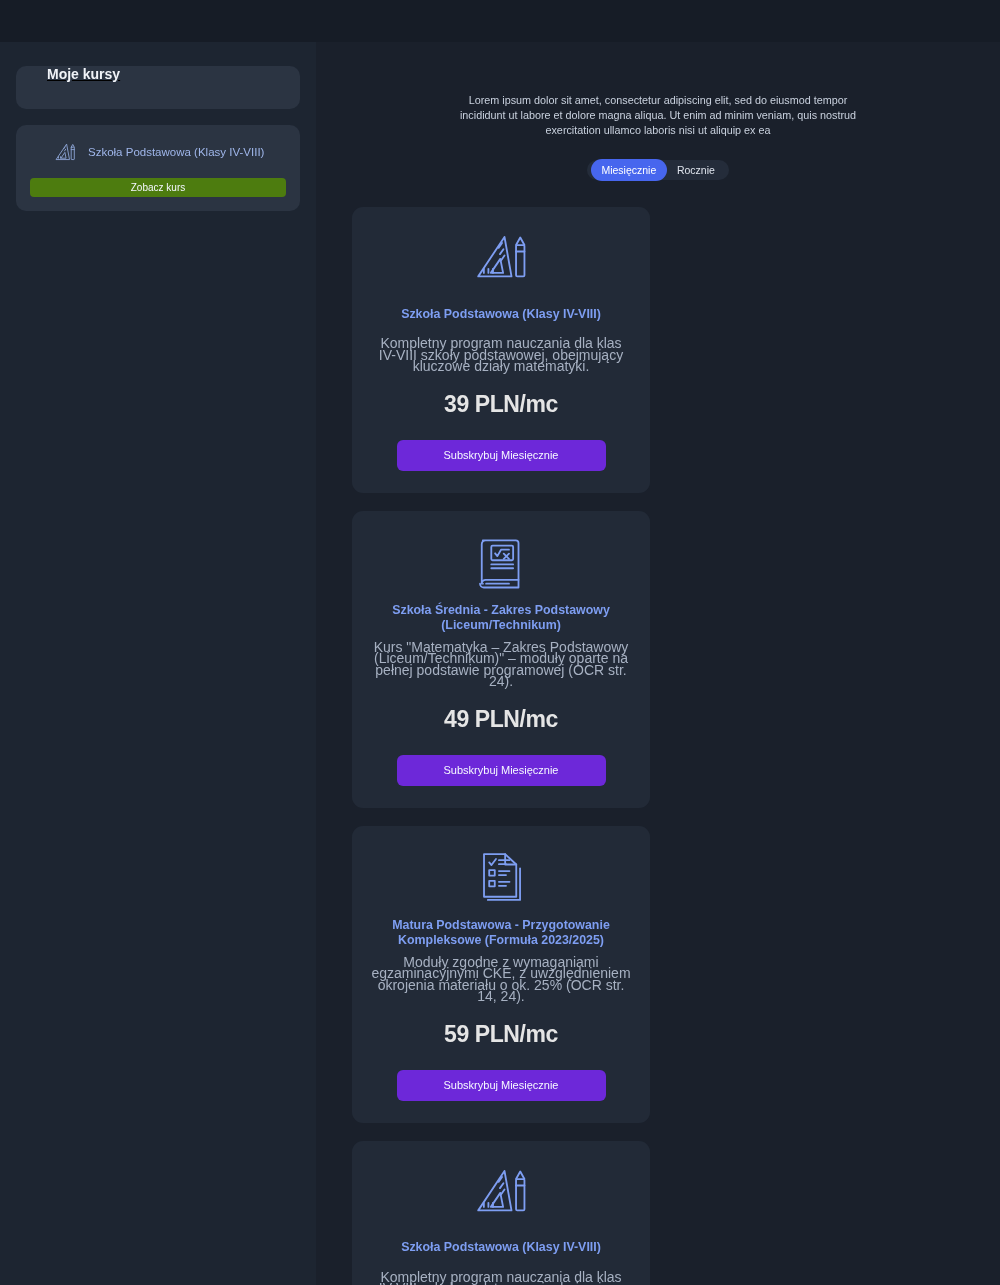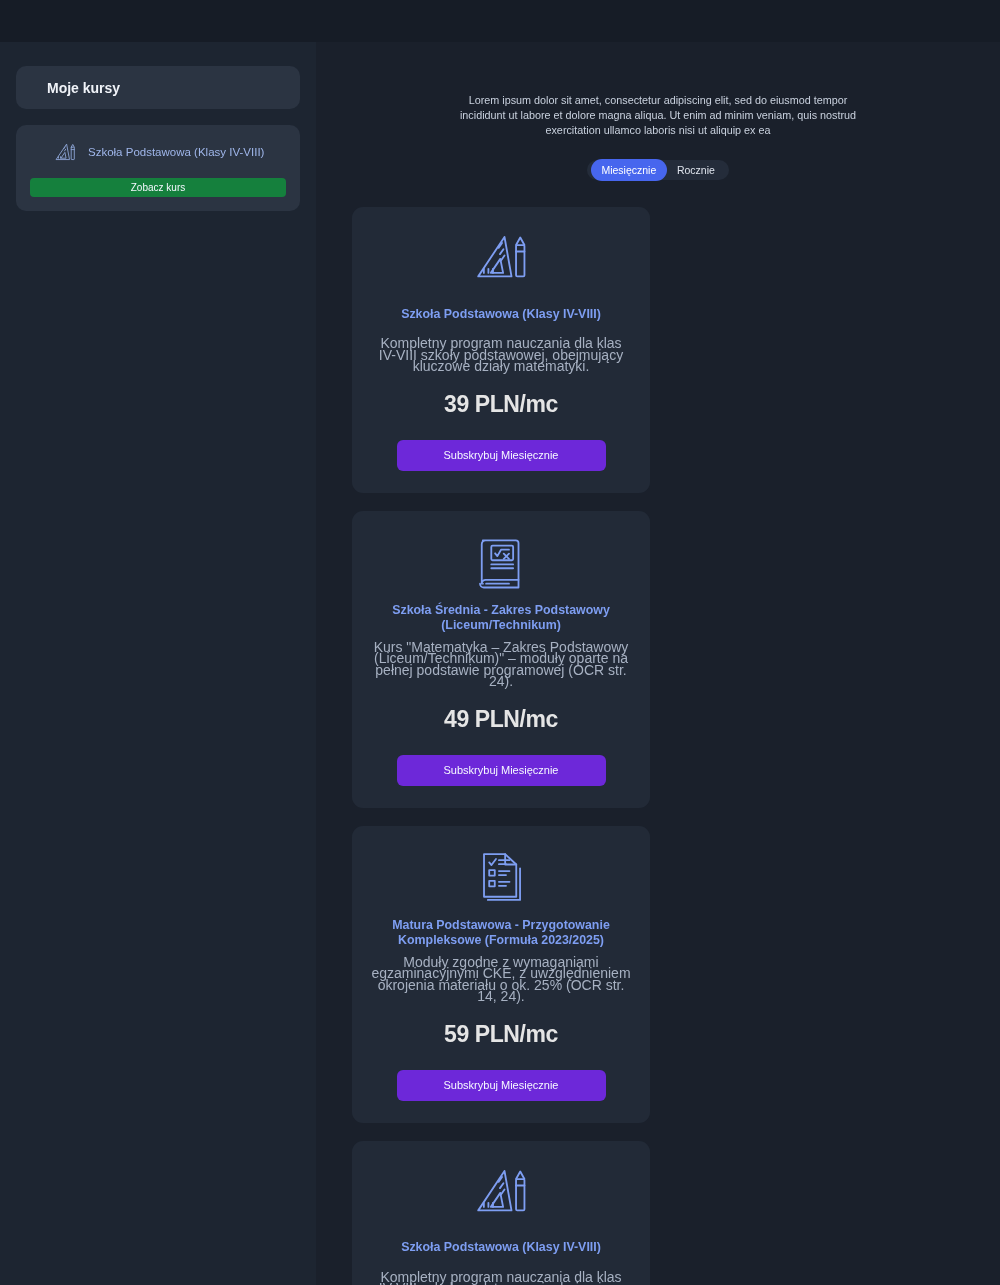--- a/index.html
+++ b/index.html
@@ -98,22 +98,22 @@
     background: #1d2531;
     padding: 24px 16px 0 16px;
   }
 
   .side-title-box {
     width: 284px;
     height: 43px;
     background: #2b3442;
     border-radius: 10px;
     display: flex;
-    align-items: center;
     padding-left: 31px;
+    text-decoration: underline;
   }
   .side-title-box span {
     font-size: 14px;
     font-weight: bold;
     color: #f0f3f8;
   }
 
   .search-box {
     margin-top: 8px;
     width: 284px;
@@ -148,21 +148,21 @@
   .course-name {
     margin-left: 12px;
     font-size: 11.5px;
     color: #9fb6ea;
     white-space: nowrap;
   }
   .course-btn {
     margin-top: 15px;
     width: 100%;
     height: 19px;
-    background: #15803d;
+    background: #4d7c0f;
     border: none;
     border-radius: 4px;
     color: #f5f8ff;
     font-size: 10px;
     font-family: "Liberation Sans", sans-serif;
     cursor: pointer;
   }
 
   
   .main {

